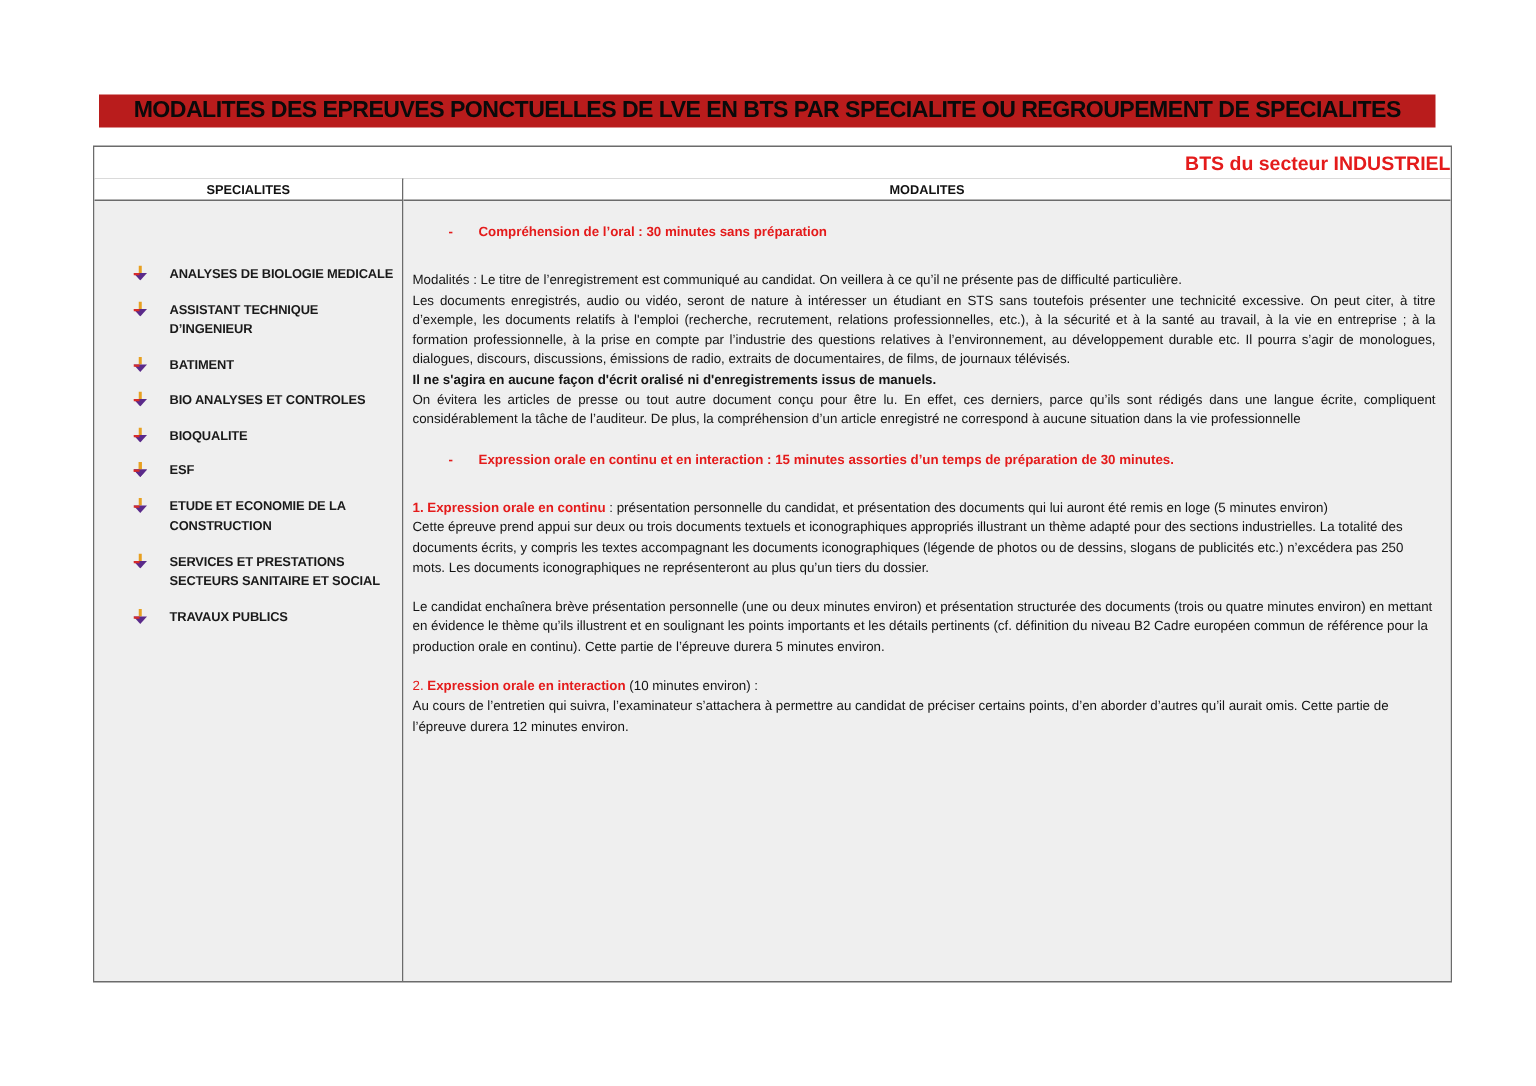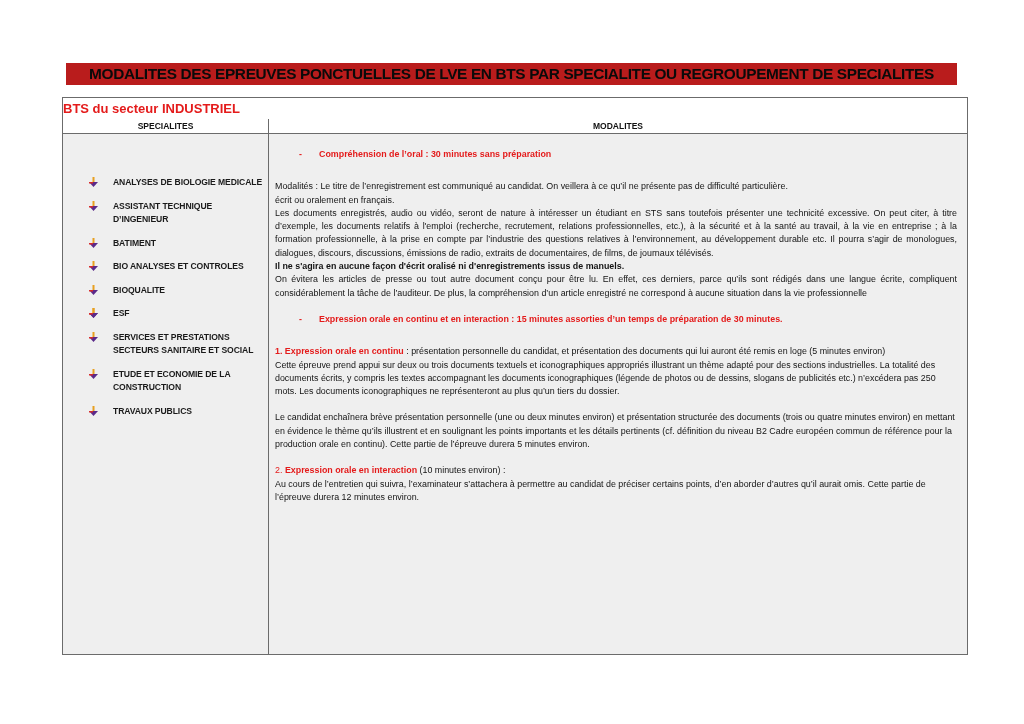--- a/index.html
+++ b/index.html
@@ -13,21 +13,21 @@
     line-height: 22px; text-align: center; white-space: nowrap; letter-spacing: -0.35px;
     font-family: "Liberation Sans Narrow", "Liberation Sans", sans-serif;
   }
   .tbl {
     position: absolute; left: 62px; top: 97px; width: 906px; height: 558px;
     border: 1px solid #6b6b6b; box-sizing: border-box;
   }
   .sector-row {
     position: absolute; left: 0; top: 0; right: 0; height: 21px;
     border-bottom: 1px solid #6b6b6b; background: #fff;
-    color: #e41b1b; font-weight: bold; font-size: 13px; text-align: left; line-height: 21px;
+    color: #e41b1b; font-weight: bold; font-size: 13px; text-align: right; line-height: 21px;
   }
   .col-head {
     position: absolute; top: 21px; height: 14px; border-bottom: 1px solid #6b6b6b;
     font-size: 8.5px; font-weight: bold; text-align: center; line-height: 14px; background:#fff;
   }
   .col-head.left { left: 0; width: 205px; border-right: 1px solid #6b6b6b; }
   .col-head.right { left: 206px; right: 0; }
   .body-left {
     position: absolute; left: 0; top: 36px; width: 205px; bottom: 0;
     background: #efefef; border-right: 1px solid #6b6b6b;
@@ -97,44 +97,43 @@
           </svg></li>
         <li class="spec-item"><svg class="bullet" viewBox="0 0 9 10">
             <rect x="3.5" y="0" width="2" height="5" fill="#e8a020"></rect>
             <polygon points="0,5 9,5 4.5,10" fill="#5a2a8a"></polygon>
             <rect x="0" y="5" width="4" height="1.5" fill="#d62a2a"></rect>
           </svg><span>ESF</span></li>
         <li class="spec-item"><svg class="bullet" viewBox="0 0 9 10">
             <rect x="3.5" y="0" width="2" height="5" fill="#e8a020"></rect>
             <polygon points="0,5 9,5 4.5,10" fill="#5a2a8a"></polygon>
             <rect x="0" y="5" width="4" height="1.5" fill="#d62a2a"></rect>
-          </svg><span>SERVICES ET PRESTATIONS SECTEURS SANITAIRE ET SOCIAL</span></li>
+          </svg><span>ETUDE ET ECONOMIE DE LA CONSTRUCTION</span></li>
         <li class="spec-item"><svg class="bullet" viewBox="0 0 9 10">
             <rect x="3.5" y="0" width="2" height="5" fill="#e8a020"></rect>
             <polygon points="0,5 9,5 4.5,10" fill="#5a2a8a"></polygon>
             <rect x="0" y="5" width="4" height="1.5" fill="#d62a2a"></rect>
-          </svg><span>ETUDE ET ECONOMIE DE LA CONSTRUCTION</span></li>
+          </svg><span>SERVICES ET PRESTATIONS SECTEURS SANITAIRE ET SOCIAL</span></li>
         <li class="spec-item"><svg class="bullet" viewBox="0 0 9 10">
             <rect x="3.5" y="0" width="2" height="5" fill="#e8a020"></rect>
             <polygon points="0,5 9,5 4.5,10" fill="#5a2a8a"></polygon>
             <rect x="0" y="5" width="4" height="1.5" fill="#d62a2a"></rect>
           </svg><span>TRAVAUX PUBLICS</span></li>
       </ul>
   </div>
 
   <div class="body-right">
     <div class="content">
       <p class="dash-head red">
         <span class="dash">-</span>
         <span class="txt" style="">Compréhension de l’oral : 30 minutes sans préparation</span>
       </p>
       <div class="gap1"></div>
       <div class="gap1" style="height:6px"></div>
       <p>Modalités : Le titre de l’enregistrement est communiqué au candidat. On veillera à ce qu’il ne présente pas de difficulté particulière.</p>
-      <p>écrit ou oralement en français.</p>
       <p class="just">Les documents enregistrés, audio ou vidéo, seront de nature à intéresser un étudiant en STS sans toutefois présenter une technicité excessive. On peut citer, à titre d’exemple, les documents relatifs à l'emploi (recherche, recrutement, relations professionnelles, etc.), à la sécurité et à la santé au travail, à la vie en entreprise ; à la formation professionnelle, à la prise en compte par l’industrie des questions relatives à l’environnement, au développement durable etc. Il pourra s’agir de monologues, dialogues, discours, discussions, émissions de radio, extraits de documentaires, de films, de journaux télévisés.</p>
       <p class="bold">Il ne s'agira en aucune façon d'écrit oralisé ni d'enregistrements issus de manuels.</p>
       <p class="just">On évitera les articles de presse ou tout autre document conçu pour être lu. En effet, ces derniers, parce qu’ils sont rédigés dans une langue écrite, compliquent considérablement la tâche de l’auditeur. De plus, la compréhension d’un article enregistré ne correspond à aucune situation dans la vie professionnelle</p>
       <div class="gap1"></div>
       <p class="dash-head red">
         <span class="dash">-</span>
         <span class="txt" style="">Expression orale en continu et en interaction : 15 minutes assorties d’un temps de préparation de 30 minutes.</span>
       </p>
       <div class="gap1"></div>
       <div class="gap1" style="height:6px"></div>

